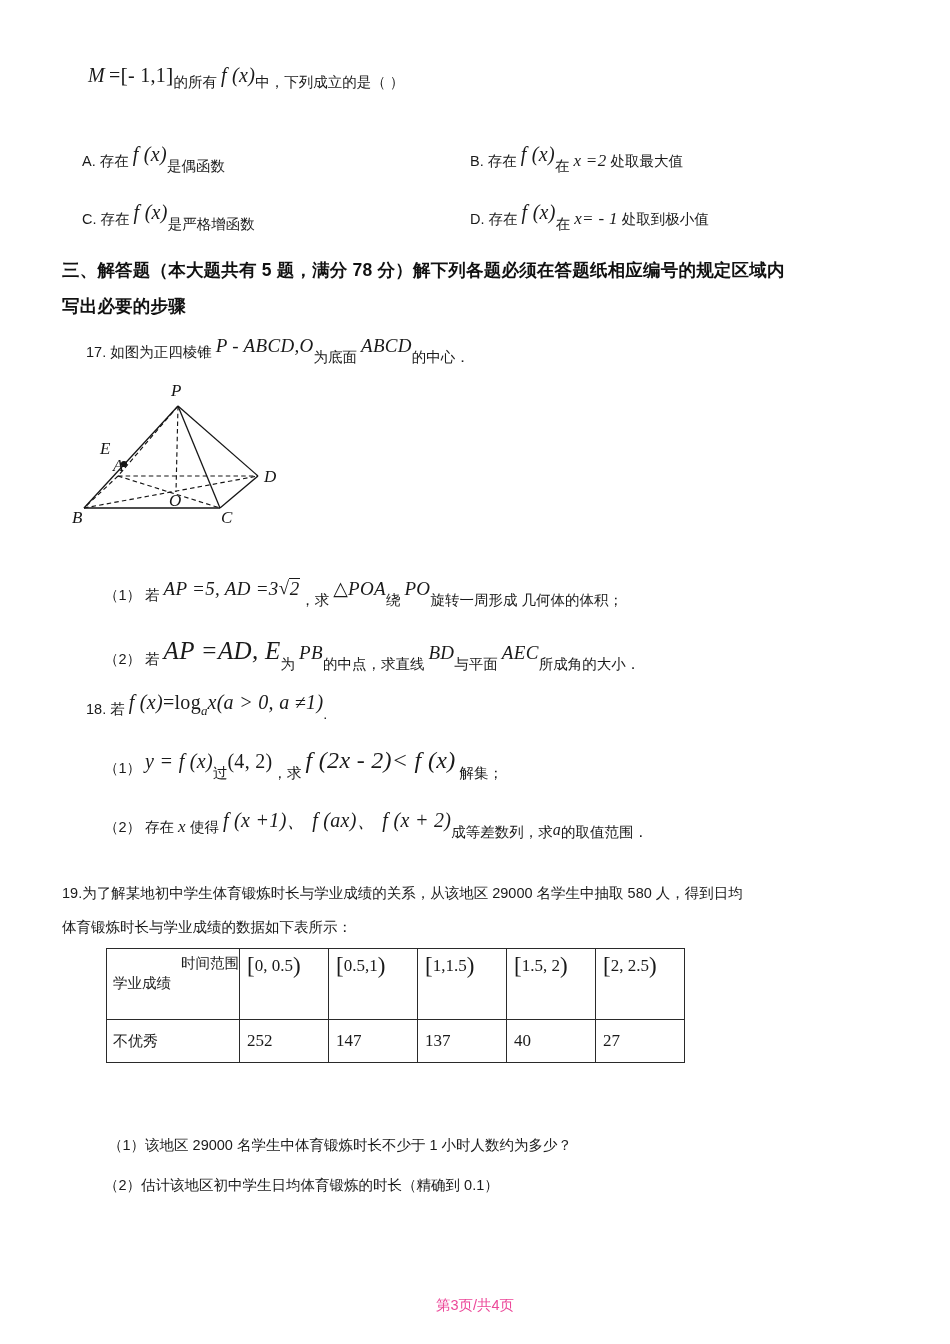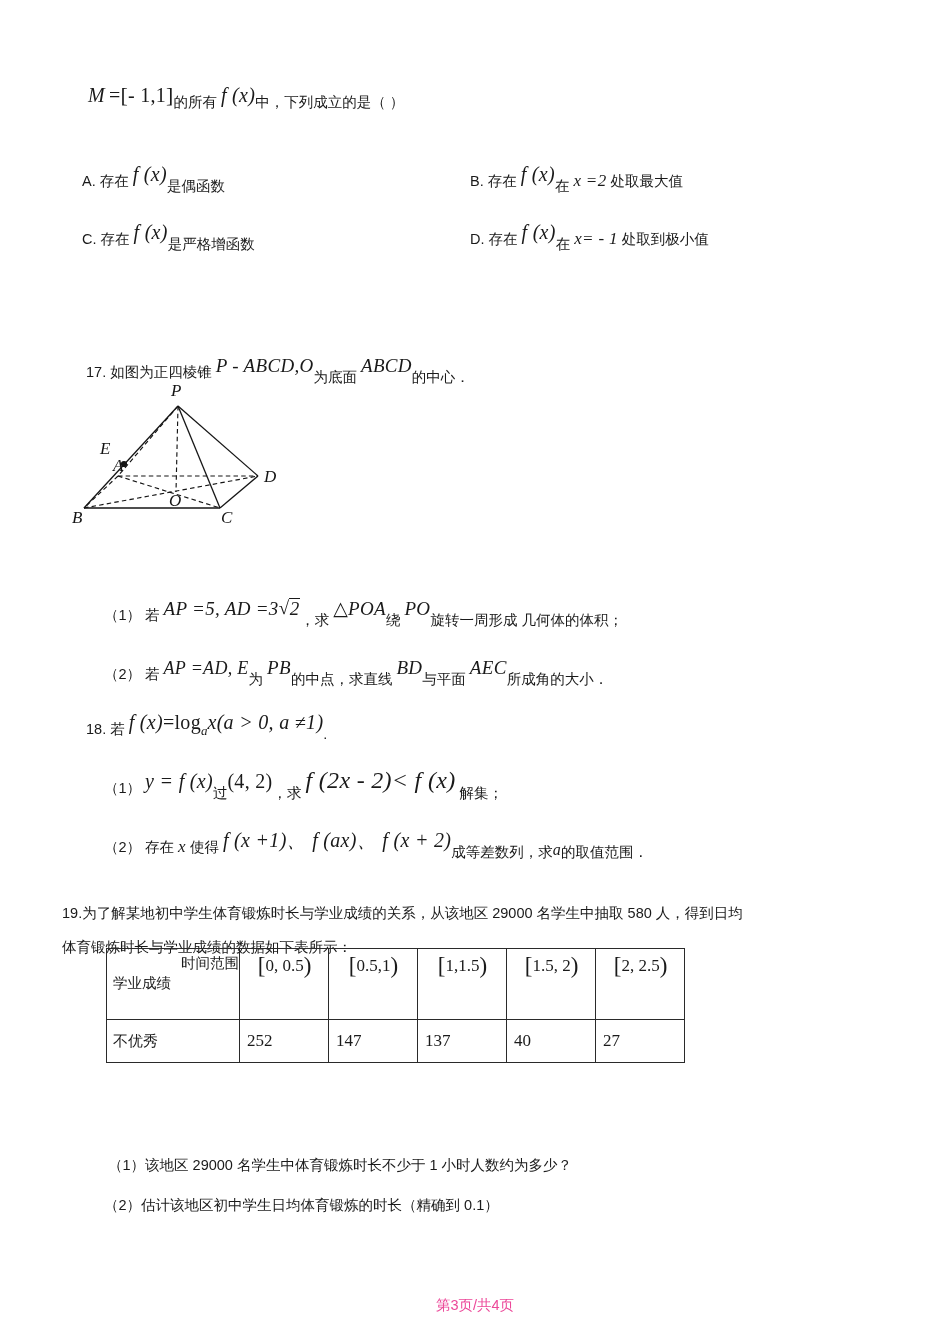--- a/index.html
+++ b/index.html
@@ -75,21 +75,21 @@
     font-style: normal;
   }
   .sqrt > span {
     border-top: 1px solid #1a1a1a;
     padding: 0 1px 0 1px;
     display: inline-block;
     line-height: 1.05;
   }
 
   
-  .blk { position: absolute; white-space: nowrap; margin-top: 20px; }
+  .blk { position: absolute; white-space: nowrap; }
 
   
   .sec-head {
     position: absolute;
     left: 62px;
     top: 252px;
     width: 830px;
     font-family: "Liberation Sans", "DejaVu Sans", sans-serif;
     font-weight: bold;
     font-size: 17.5px;
@@ -117,21 +117,21 @@
     padding: 4px 0 4px 6px;
     font-size: 14.5px;
     line-height: 20px;
     vertical-align: top;
   }
   .hdr-top { text-align: right; display: block; }
   .hdr-bot { text-align: left; display: block; }
   .tbl .col-head {
     width: 75px;
     height: 62px;
-    text-align: center;
+    text-align: left;
     padding: 4px 6px 0 7px;
     vertical-align: top;
     font-family: "Liberation Serif", serif;
     font-size: 19px;
   }
   .tbl .rowlabel {
     padding: 7px 8px 7px 6px;
     font-size: 15px;
     height: 28px;
   }
@@ -205,20 +205,24 @@
   </div>
 
   <div class="blk" style="left:470px; top:206px;">
     <span class="cn-sm">D.</span>
     <span class="cn-sm">存在</span>
     <span class="mi raise">f (x)</span><span class="cn-low">在</span>
     <span class="mi" style="font-size:17px;">x= - 1</span>
     <span class="cn-sm">处取到极小值</span>
   </div>
 
+  <div class="sec-head">
+    <div>三、解答题（本大题共有 5 题，满分 78 分）解下列各题必须在答题纸相应编号的规定区域内</div>
+    <div>写出必要的步骤</div>
+  </div>
 
   <div class="blk" style="left:86px; top:340px;">
     <span class="cn-sm">17.</span>
     <span class="cn-sm">如图为正四棱锥</span>
     <span class="mi raise" style="font-size:19px;">P - ABCD,O</span><span class="cn-low">为底面</span>
     <span class="mi raise" style="font-size:19px;">ABCD</span><span class="cn-low">的中心．</span>
   </div>
 
   <div class="fig">
     <svg width="240" height="190" viewBox="0 0 240 190" xmlns="http://www.w3.org/2000/svg">
@@ -267,21 +271,21 @@
     <span class="cn-sm">（1）</span>
     <span class="cn-sm">若</span>
     <span class="mi raise" style="font-size:19px;">AP =5, AD =3</span><span class="sqrt raise" style="font-size:19px;"><span>2</span></span><span class="cn-low">，求</span>
     <span class="mi raise" style="font-size:19px;">△POA</span><span class="cn-low">绕</span>
     <span class="mi raise" style="font-size:19px;">PO</span><span class="cn-low">旋转一周形成   几何体的体积；</span>
   </div>
 
   <div class="blk" style="left:104px; top:642px;">
     <span class="cn-sm">（2）</span>
     <span class="cn-sm">若</span>
-    <span class="mi raise" style="font-size:18px;">AP =AD, E</span><span class="cn-low">为</span>
+    <span class="mi raise" style="font-size:25px;">AP =AD, E</span><span class="cn-low">为</span>
     <span class="mi raise" style="font-size:19px;">PB</span><span class="cn-low">的中点，求直线</span>
     <span class="mi raise" style="font-size:19px;">BD</span><span class="cn-low">与平面</span>
     <span class="mi raise" style="font-size:19px;">AEC</span><span class="cn-low">所成角的大小．</span>
   </div>
 
   <div class="blk" style="left:86px; top:696px;">
     <span class="cn-sm">18.</span>
     <span class="cn-sm">若</span>
     <span class="mi raise">f (x)</span><span class="mi mi-up raise">=log</span><span class="sub raise">a</span><span class="mi raise">x(a &gt; 0, a ≠1)</span><span class="cn-low">.</span>
   </div>

